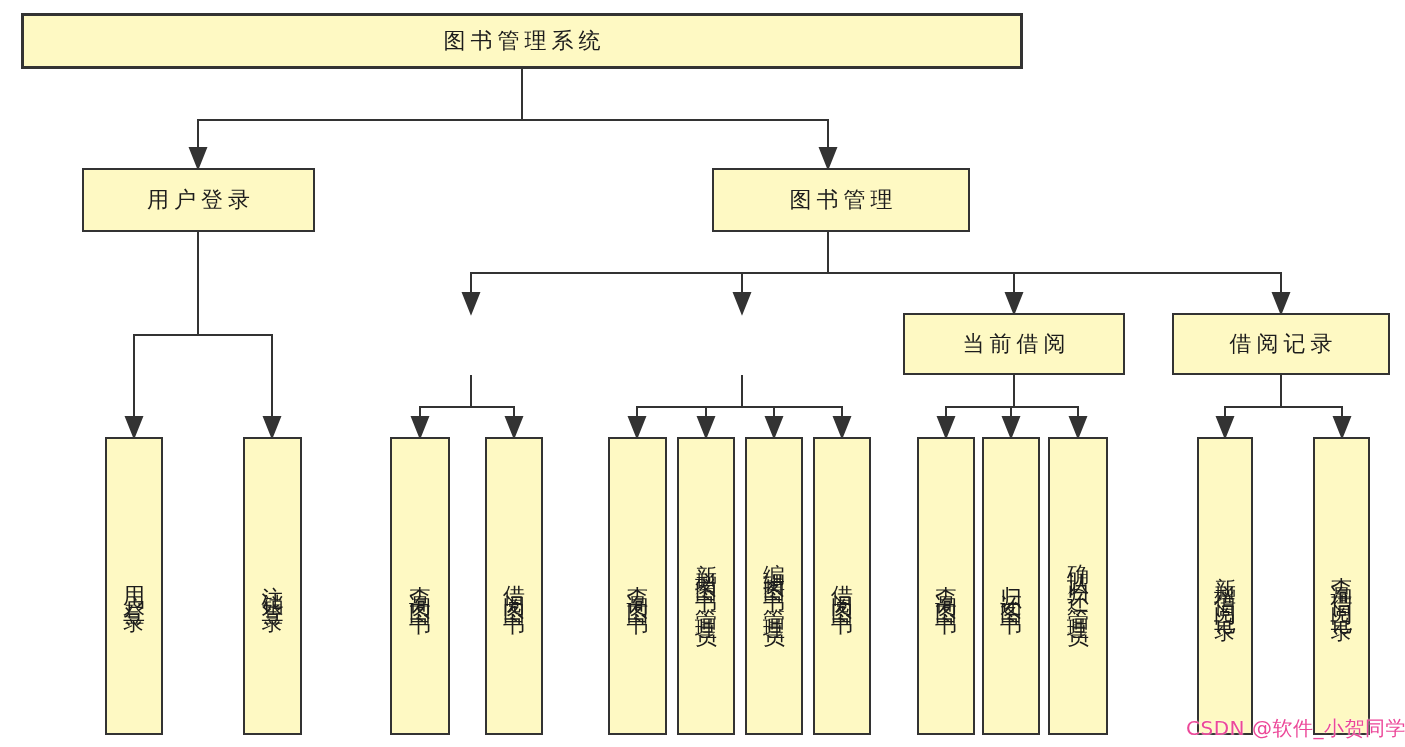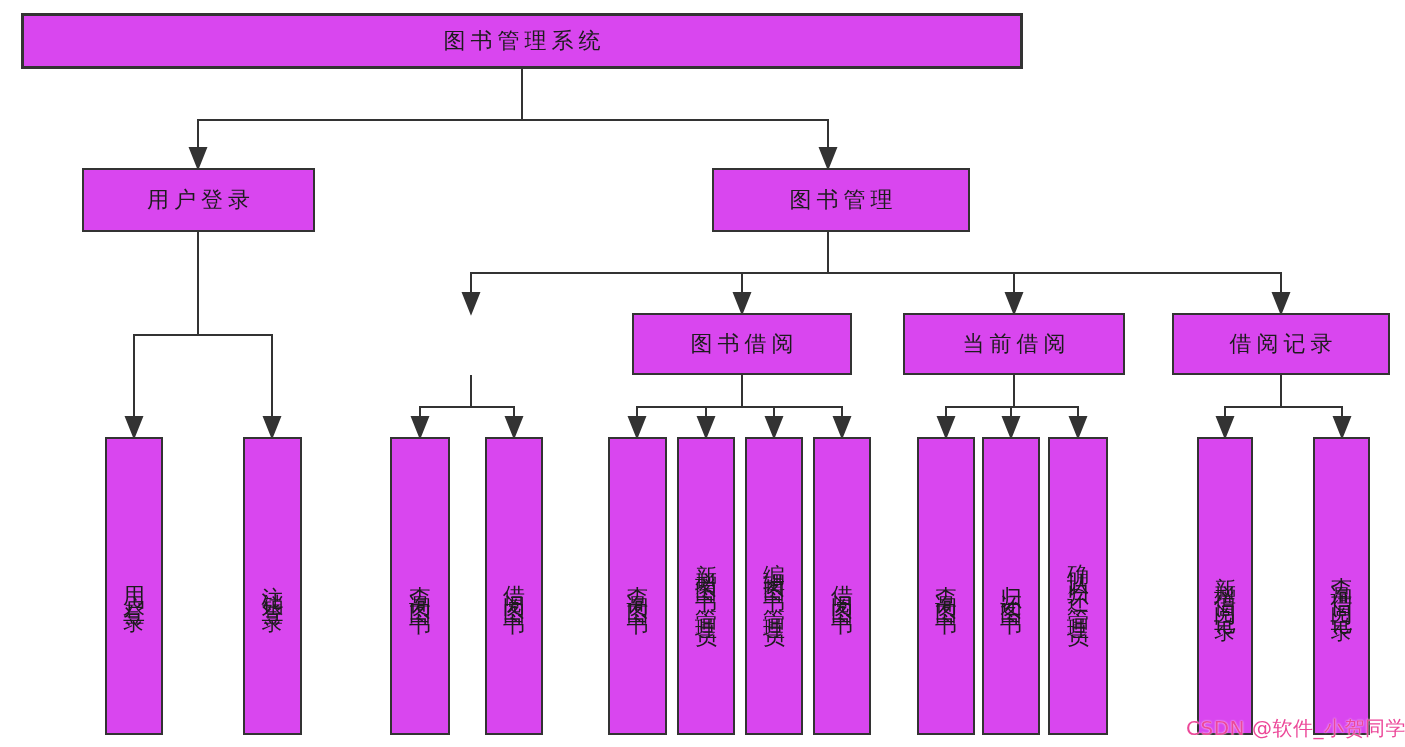--- a/index.html
+++ b/index.html
@@ -7,21 +7,21 @@
     position:relative;
     width:1405px;height:747px;
     background:#ffffff;
     overflow:hidden;
     font-family:"DejaVu Sans","Liberation Sans",sans-serif;
   }
   .wires{position:absolute;left:0;top:0;width:1405px;height:747px;z-index:0;}
   .box{
     position:absolute;
     box-sizing:border-box;
-    background:#d946ef;
+    background:#fef9c3;
     border:2px solid #333333;
     display:flex;align-items:center;justify-content:center;
     color:#1c1c1c;
     z-index:1;
   }
   .box.root{border-width:3px;}
   .h-label{font-size:22px;letter-spacing:5px;text-indent:5px;white-space:nowrap;}
   .v-label{
     writing-mode:vertical-rl;
     text-orientation:mixed;
@@ -112,23 +112,20 @@
     <span class="h-label">图书管理系统</span>
   </div>
 
   <div class="box" style="left:82px;top:168px;width:233px;height:64px;">
     <span class="h-label">用户登录</span>
   </div>
   <div class="box" style="left:712px;top:168px;width:258px;height:64px;">
     <span class="h-label">图书管理</span>
   </div>
 
-  <div class="box" style="left:632px;top:313px;width:220px;height:62px;">
-    <span class="h-label">图书借阅</span>
-  </div>
   <div class="box" style="left:903px;top:313px;width:222px;height:62px;justify-content:center;">
     <span class="h-label">当前借阅</span>
   </div>
   <div class="box" style="left:1172px;top:313px;width:218px;height:62px;">
     <span class="h-label">借阅记录</span>
   </div>
 
   <div class="box" style="left:105px;top:437px;width:58px;height:298px;">
     <span class="v-label">用户登录</span>
   </div>

